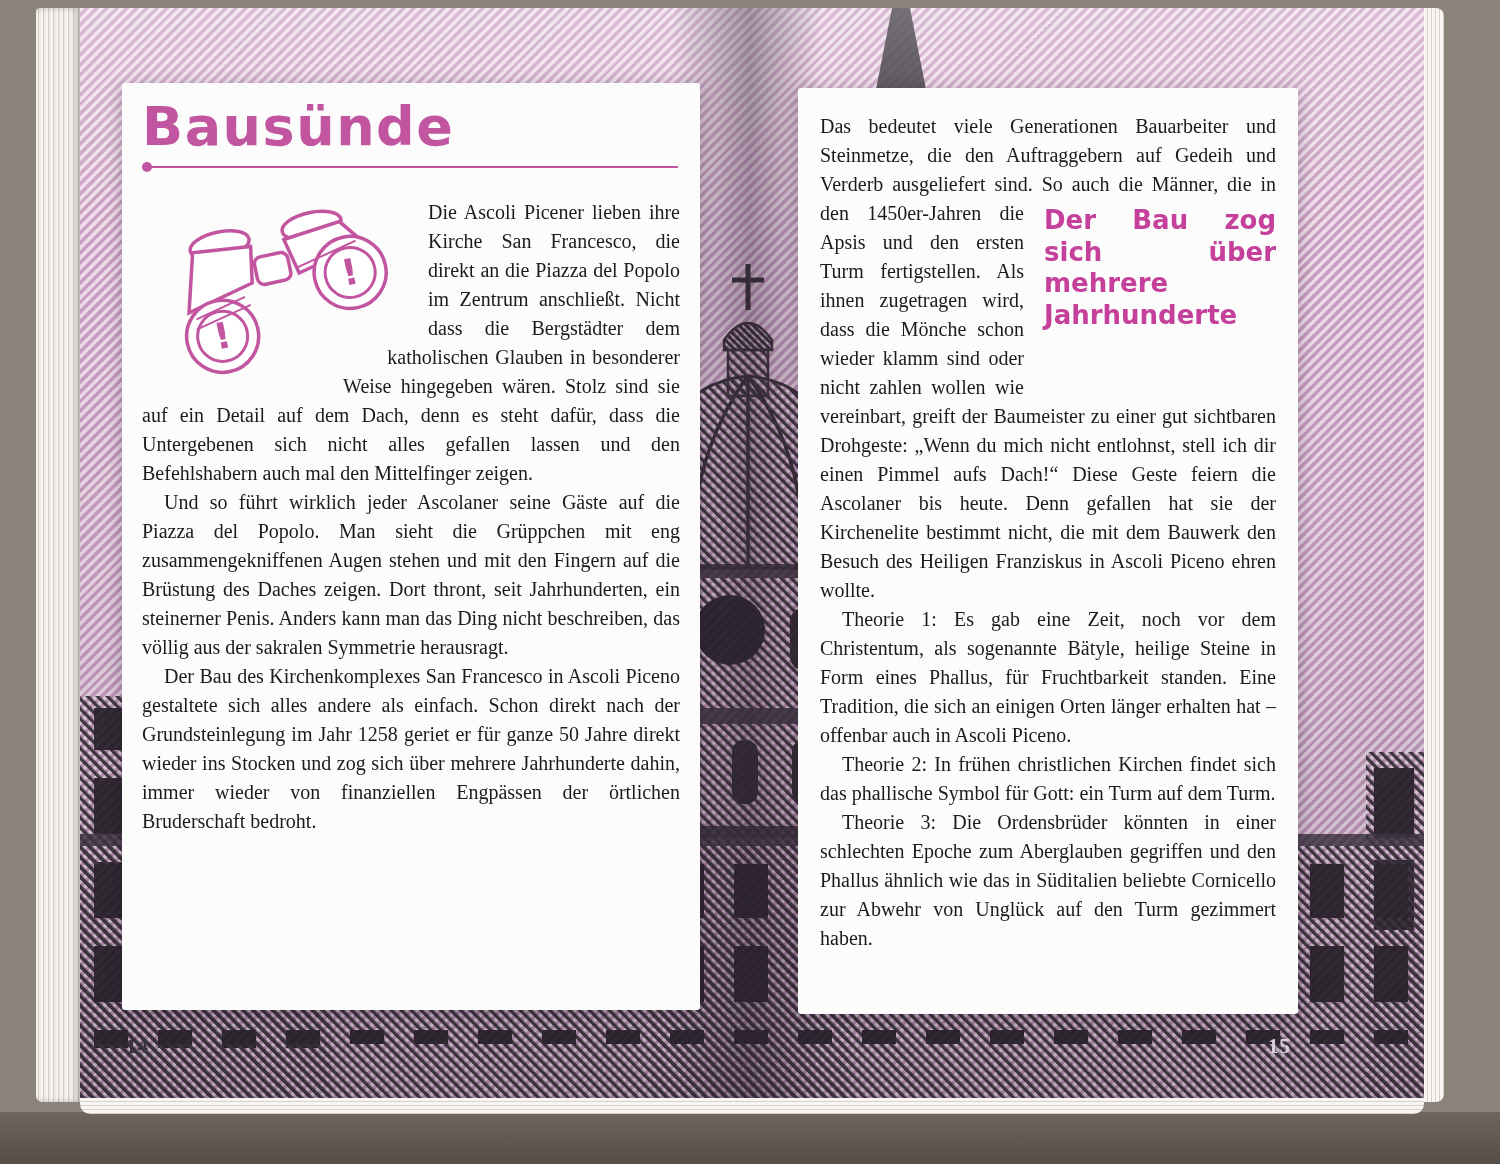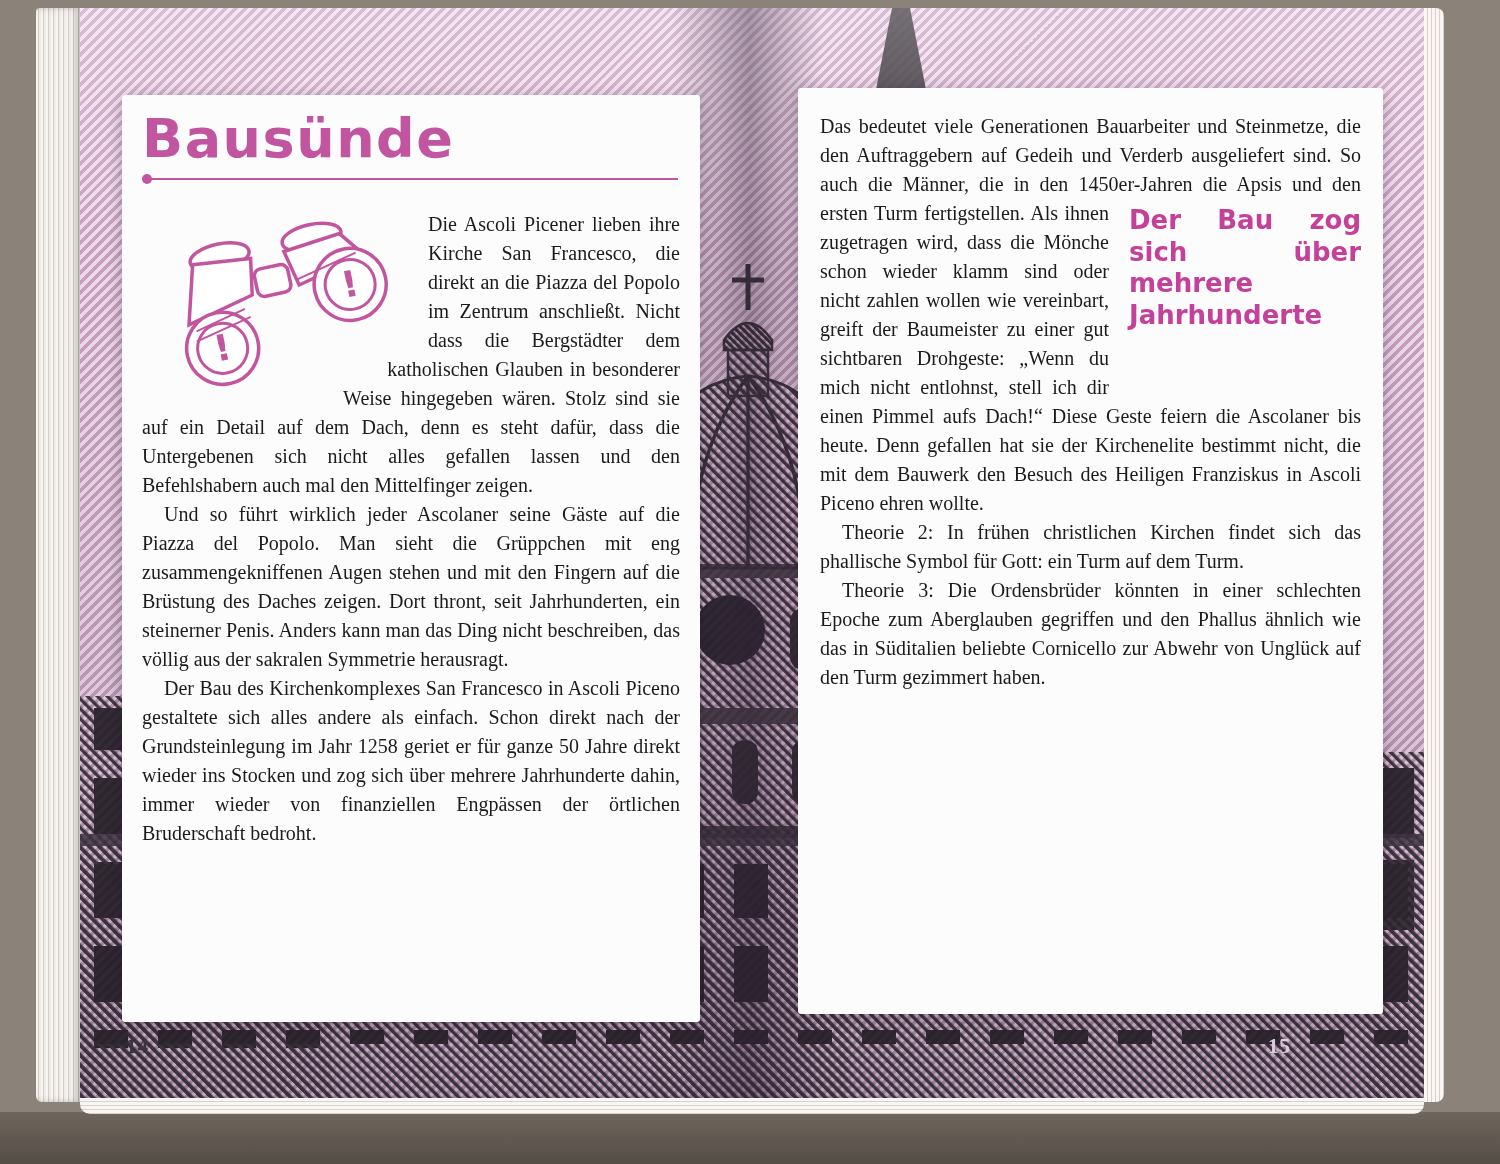--- a/index.html
+++ b/index.html
@@ -42,22 +42,22 @@
   .spine-shadow{
     position:absolute;left:592px;top:0;width:150px;height:1090px;pointer-events:none;
     background:linear-gradient(to right,rgba(45,30,50,0) 0%,rgba(45,30,50,.38) 52%,rgba(45,30,50,0) 100%);
   }
   
   .panel{
     position:absolute;background:#fdfcfc;border-radius:3px;overflow:hidden;
     box-shadow:0 3px 16px rgba(35,18,38,.30);
     color:#1b1b1b;
   }
-  .panel.left{left:42px;top:87px;width:578px;height:927px;padding:16px 20px 18px 20px;box-sizing:border-box;}
-  .panel.right{left:718px;top:80px;width:585px;height:926px;padding:24px 22px 18px 22px;box-sizing:border-box;}
+  .panel.left{left:42px;top:75px;width:578px;height:927px;padding:16px 20px 18px 20px;box-sizing:border-box;}
+  .panel.right{left:718px;top:80px;width:500px;height:926px;padding:24px 22px 18px 22px;box-sizing:border-box;}
 
   h1.title{
     margin:0 0 10px 0;
     font-family:"DejaVu Sans","Liberation Sans",sans-serif;
     font-weight:700;font-size:54px;line-height:1.05;letter-spacing:1.5px;
     color:#c2559f;
   }
   .title-rule{
     position:relative;height:2px;background:#c2559f;margin:10px 2px 30px 6px;
   }
@@ -177,19 +177,20 @@
           </g>
         </svg>
       </span><span>Die Ascoli Picener lieben ihre Kirche San Francesco, die direkt an die Piazza del Popolo im Zentrum anschließt. Nicht dass die Bergstädter dem katholischen Glauben in besonderer Weise hingegeben wären. Stolz sind sie auf ein Detail auf dem Dach, denn es steht dafür, dass die Untergebenen sich nicht alles gefallen lassen und den Befehlshabern auch mal den Mittelfinger zeigen.</span>
     </p>
     <p class="body indent">Und so führt wirklich jeder Ascolaner seine Gäste auf die Piazza del Popolo. Man sieht die Grüppchen mit eng zusammengekniffenen Augen stehen und mit den Fingern auf die Brüstung des Daches zeigen. Dort thront, seit Jahrhunderten, ein steinerner Penis. Anders kann man das Ding nicht beschreiben, das völlig aus der sakralen Symmetrie herausragt.</p>
     <p class="body indent">Der Bau des Kirchenkomplexes San Francesco in Ascoli Piceno gestaltete sich alles andere als einfach. Schon direkt nach der Grundsteinlegung im Jahr 1258 geriet er für ganze 50 Jahre direkt wieder ins Stocken und zog sich über mehrere Jahrhunderte dahin, immer wieder von finanziellen Engpässen der örtlichen Bruderschaft bedroht.</p>
   </section>
 
   <section class="panel right">
     <p class="body"><span>Das bedeutet viele Generationen Bauarbeiter und Steinmetze, die den Auftraggebern auf Gedeih und Verderb ausgeliefert sind. So auch die Männer, die in den 1450er-</span><span class="pullquote">Der Bau zog sich über mehrere Jahrhunderte</span><span>Jahren die Apsis und den ersten Turm fertigstellen. Als ihnen zugetragen wird, dass die Mönche schon wieder klamm sind oder nicht zahlen wollen wie vereinbart, greift der Baumeister zu einer gut sichtbaren Drohgeste: „Wenn du mich nicht entlohnst, stell ich dir einen Pimmel aufs Dach!“ Diese Geste feiern die Ascolaner bis heute. Denn gefallen hat sie der Kirchenelite bestimmt nicht, die mit dem Bauwerk den Besuch des Heiligen Franziskus in Ascoli Piceno ehren wollte.</span></p>
+    <p class="body indent">Theorie 1: Es gab eine Zeit, noch vor dem Christentum, als sogenannte Bätyle, heilige Steine in Form eines Phallus, für Fruchtbarkeit standen. Eine Tradition, die sich an einigen Orten länger erhalten hat – offenbar auch in Ascoli Piceno.</p>
     <p class="body indent">Theorie 2: In frühen christlichen Kirchen findet sich das phallische Symbol für Gott: ein Turm auf dem Turm.</p>
     <p class="body indent">Theorie 3: Die Ordensbrüder könnten in einer schlechten Epoche zum Aberglauben gegriffen und den Phallus ähnlich wie das in Süditalien beliebte Cornicello zur Abwehr von Unglück auf den Turm gezimmert haben.</p>
   </section>
 
   <div class="pagenum pn-left">14</div>
   <div class="pagenum pn-right">15</div>
 </div>
 
 </body></html>

